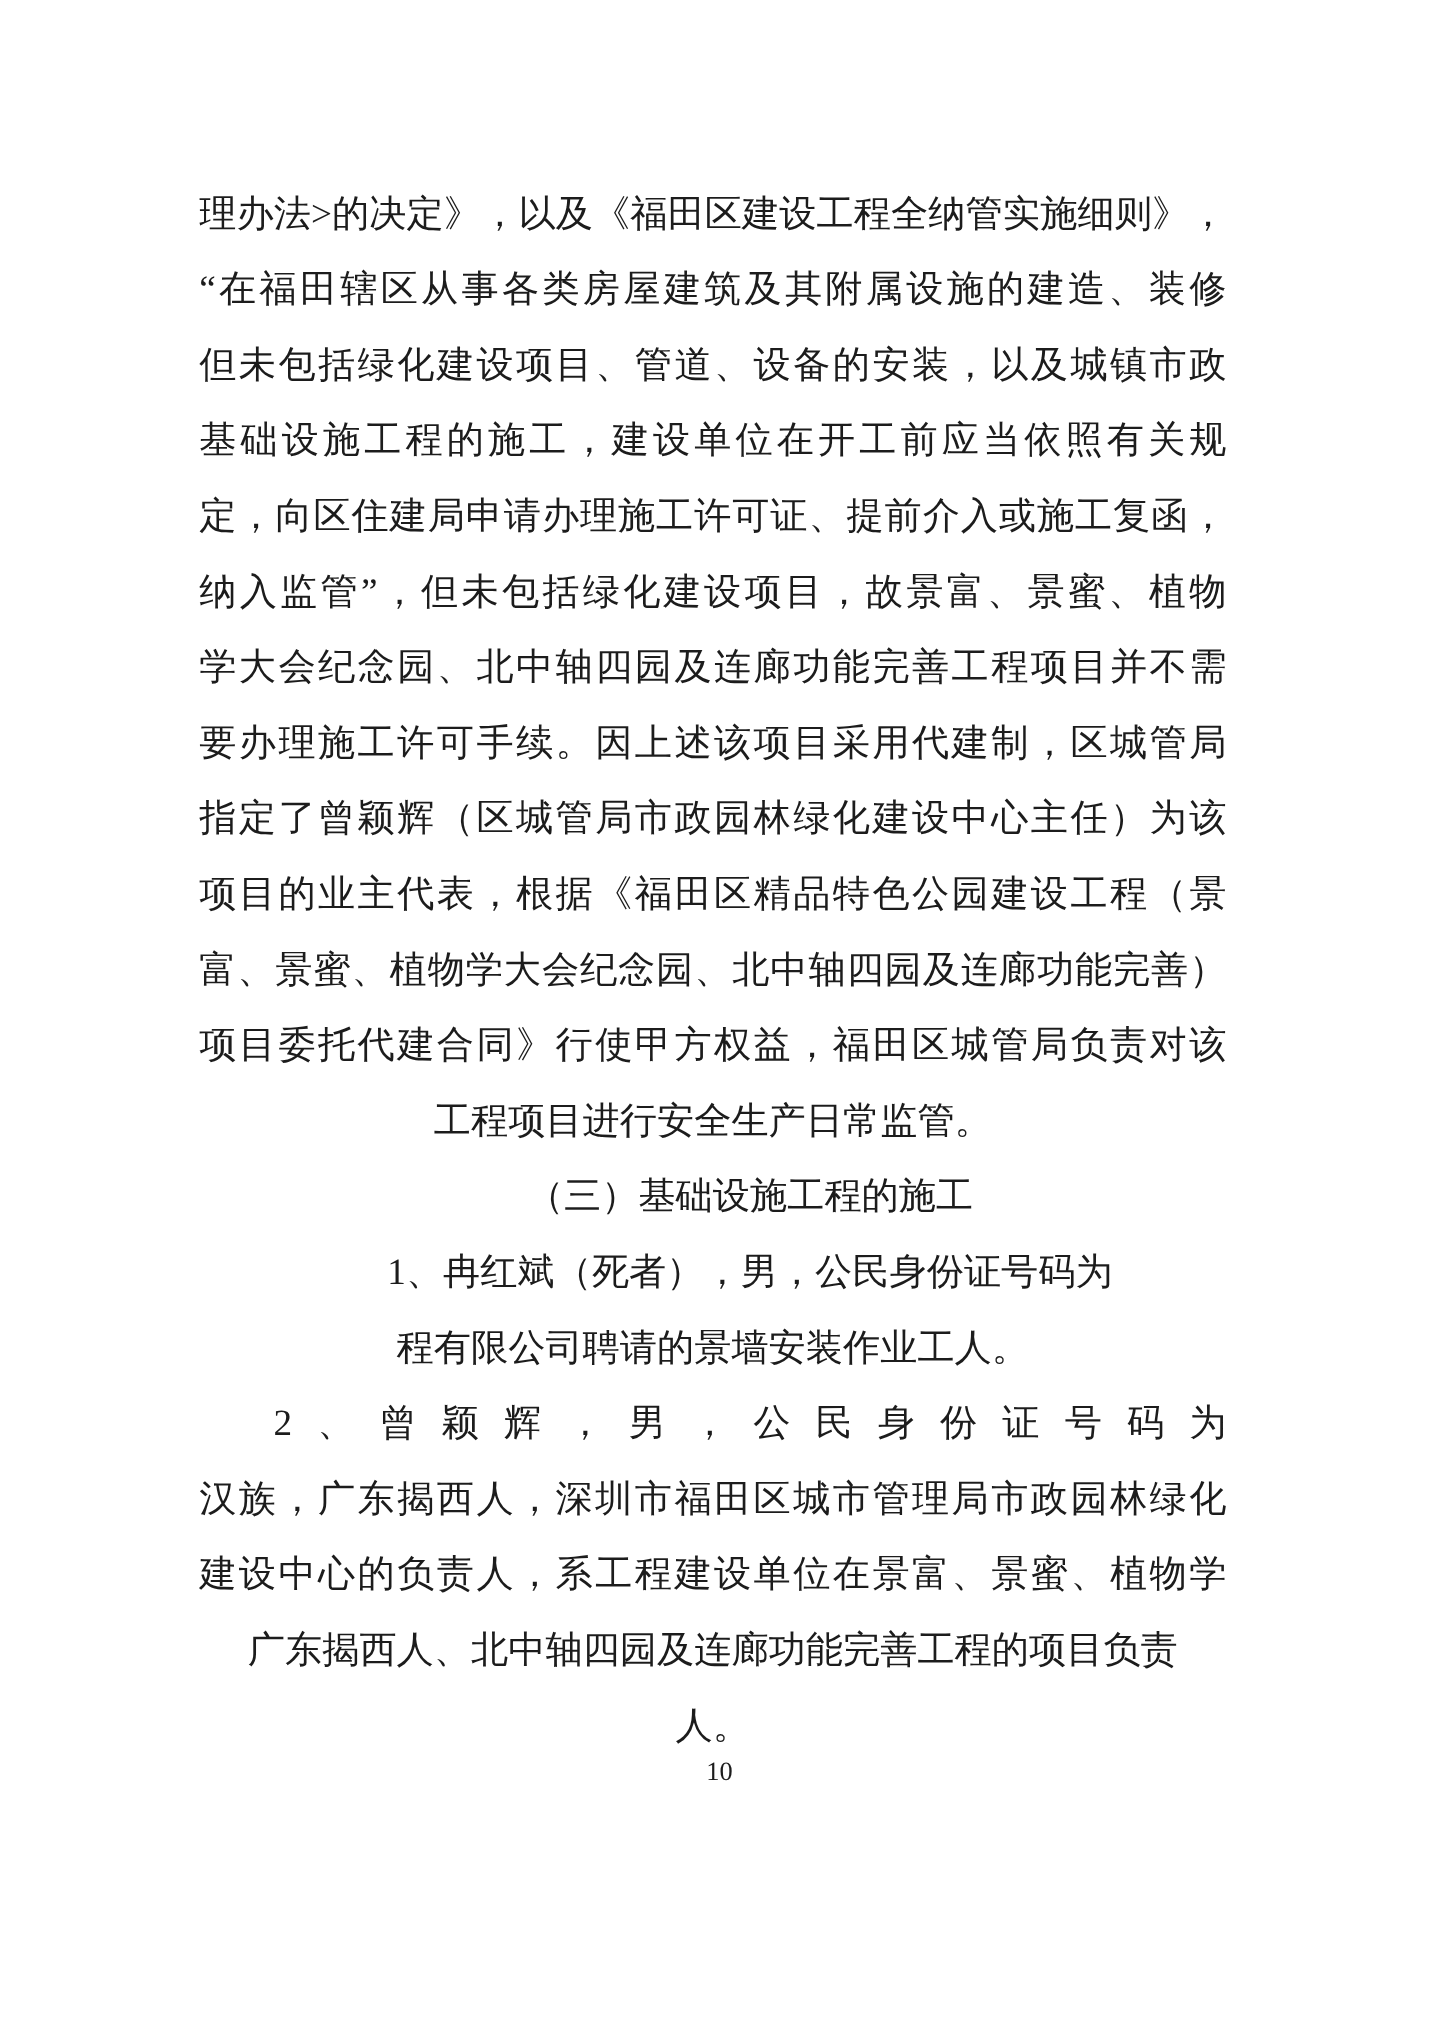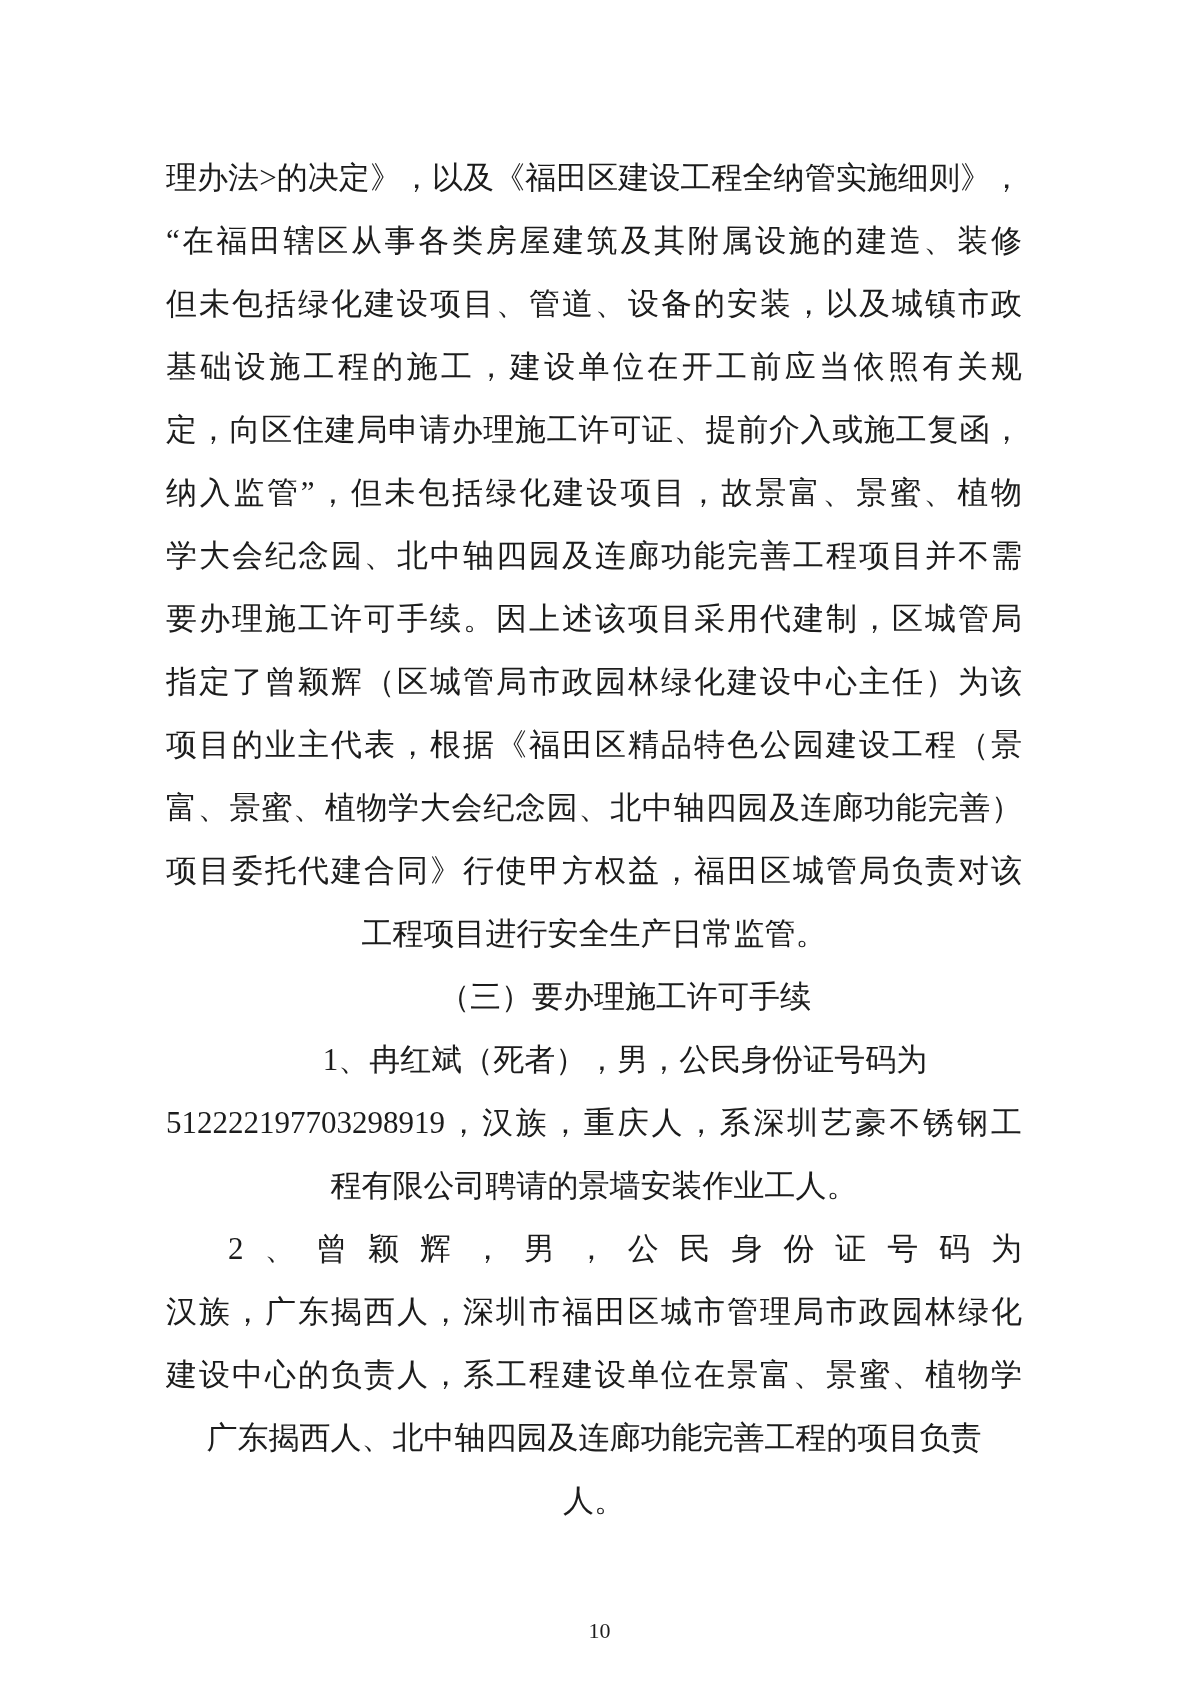--- a/index.html
+++ b/index.html
@@ -39,21 +39,21 @@
     white-space: normal;
     text-align: justify;
     text-align-last: justify;
     text-justify: inter-character;
   }
   .line.indent {
     text-indent: 62px;
   }
   .pagenum {
     position: absolute;
-    top: 1617px;
+    top: 1462px;
     left: 0;
     width: 100%;
     text-align: center;
     font-size: 22px;
     line-height: 28px;
     color: var(--ink);
   }
 </style>
 </head>
 <body>
@@ -67,23 +67,22 @@
       <div class="line justify">基础设施工程的施工，建设单位在开工前应当依照有关规</div>
       <div class="line justify">定，向区住建局申请办理施工许可证、提前介入或施工复函，</div>
       <div class="line justify">纳入监管”，但未包括绿化建设项目，故景富、景蜜、植物</div>
       <div class="line justify">学大会纪念园、北中轴四园及连廊功能完善工程项目并不需</div>
       <div class="line justify">要办理施工许可手续。因上述该项目采用代建制，区城管局</div>
       <div class="line justify">指定了曾颖辉（区城管局市政园林绿化建设中心主任）为该</div>
       <div class="line justify">项目的业主代表，根据《福田区精品特色公园建设工程（景</div>
       <div class="line justify">富、景蜜、植物学大会纪念园、北中轴四园及连廊功能完善）</div>
       <div class="line justify">项目委托代建合同》行使甲方权益，福田区城管局负责对该</div>
       <div class="line">工程项目进行安全生产日常监管。</div>
-      <div class="line indent">（三）要办理施工许可手续</div>
+      <div class="line indent">（三）基础设施工程的施工</div>
       <div class="line indent">1、冉红斌（死者），男，公民身份证号码为</div>
-      <div class="line justify">512222197703298919，汉族，重庆人，系深圳艺豪不锈钢工</div>
       <div class="line">程有限公司聘请的景墙安装作业工人。</div>
       <div class="line justify indent">2、曾颖辉，男，公民身份证号码为 440301197604277817，</div>
       <div class="line justify">汉族，广东揭西人，深圳市福田区城市管理局市政园林绿化</div>
       <div class="line justify">建设中心的负责人，系工程建设单位在景富、景蜜、植物学</div>
       <div class="line">广东揭西人、北中轴四园及连廊功能完善工程的项目负责</div>
       <div class="line">人。</div>
     </div>
   <div class="pagenum">10</div>
 </div>
 

